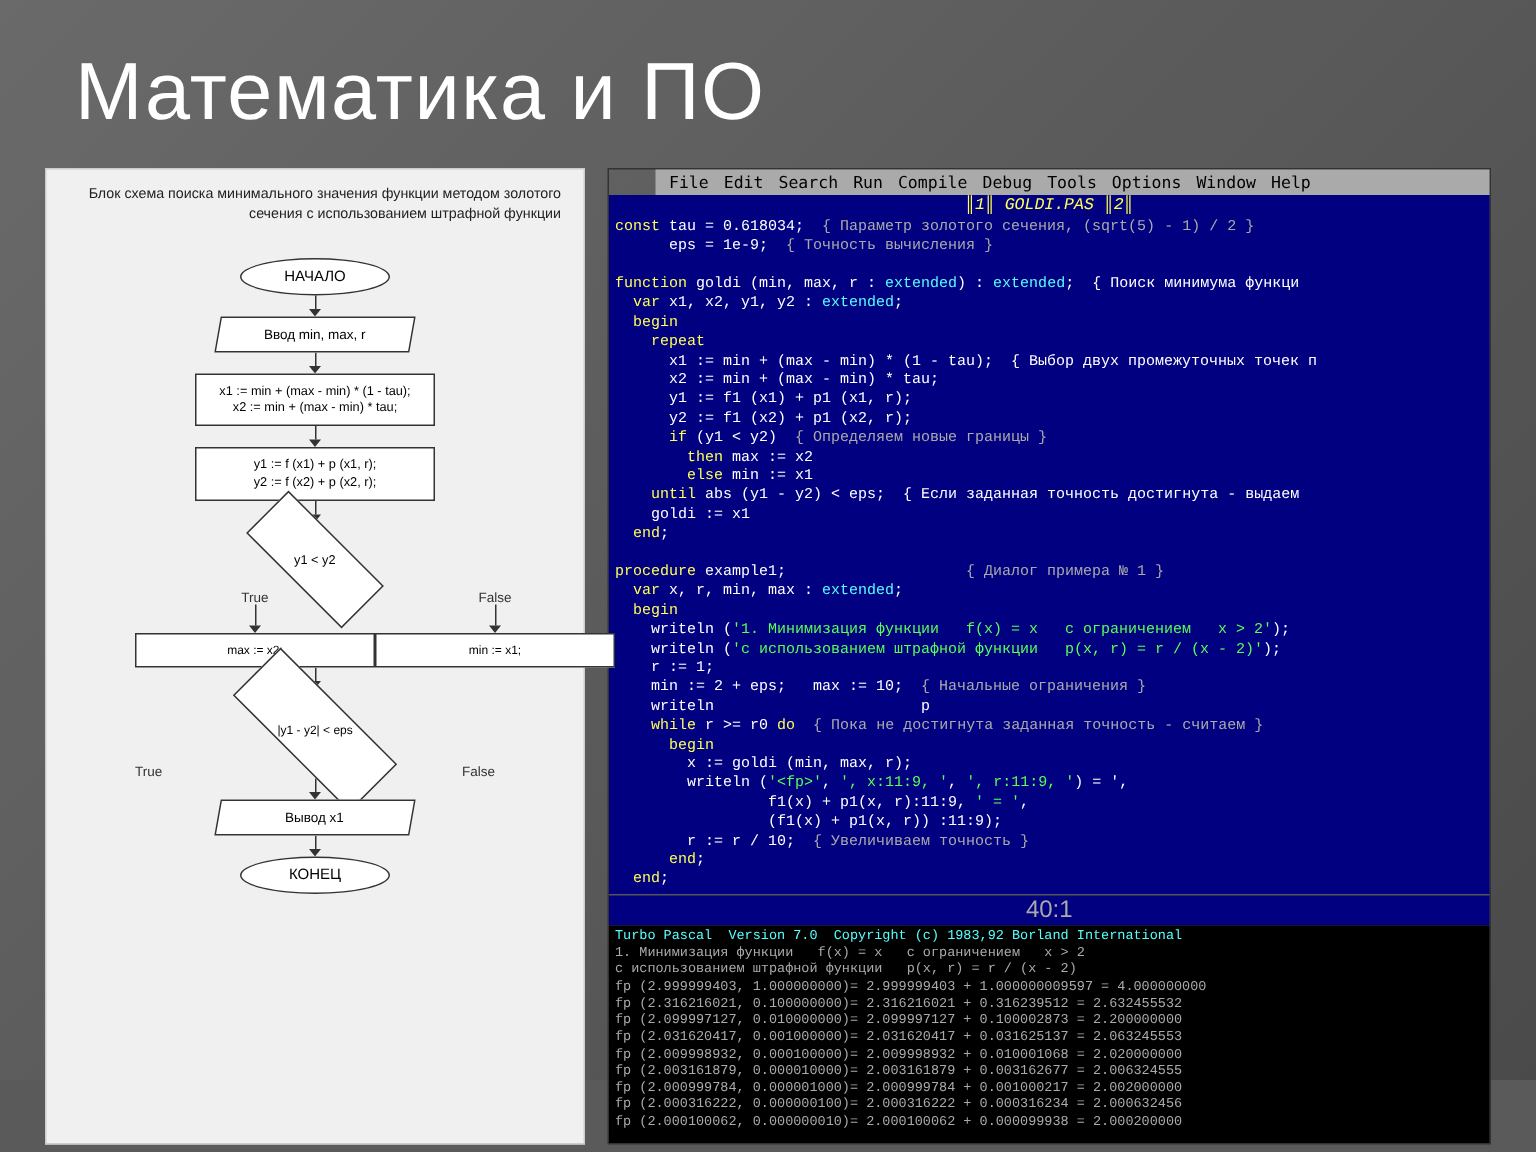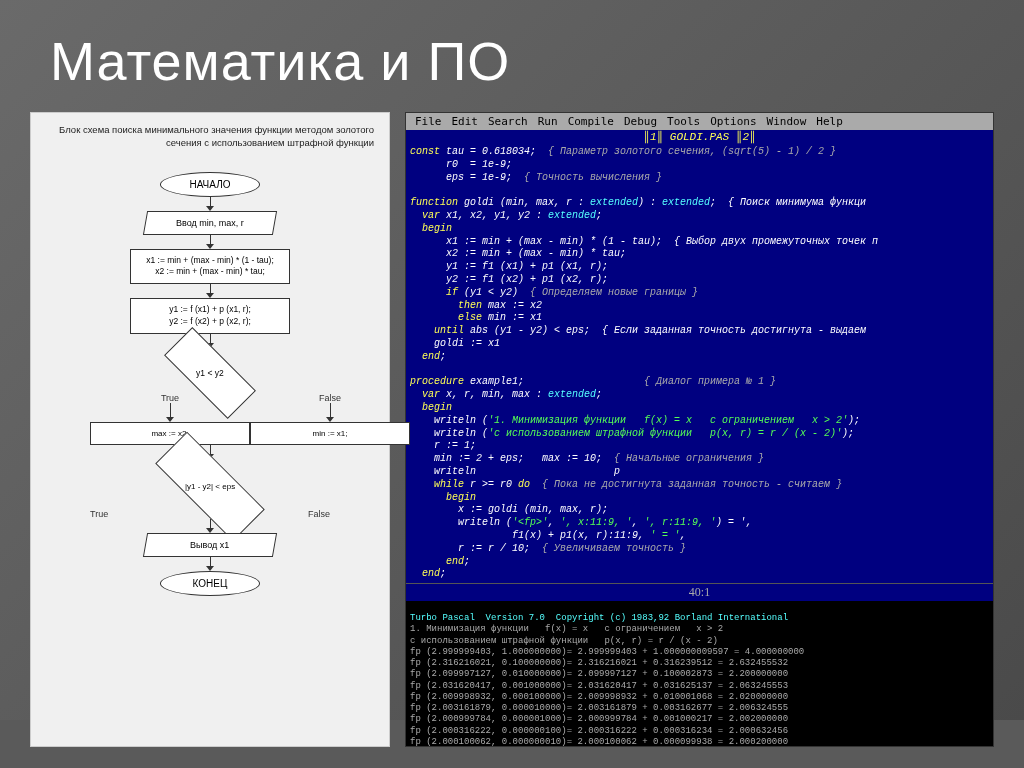--- a/index.html
+++ b/index.html
@@ -146,20 +146,21 @@
     }
     .code-menubar {
       background: #aaaaaa;
       display: flex;
       gap: 0;
       padding: 1px 4px;
       font-size: 11px;
       color: #000;
       font-family: monospace;
       align-items: flex-start;
+      margin-left: 31px;
     }
     .code-menubar span {
       padding: 1px 5px;
       cursor: pointer;
     }
     .code-titlebar {
       background: #000080;
       color: #ffff55;
       font-family: 'Courier New', monospace;
       font-size: 11px;
@@ -169,36 +170,35 @@
     }
     .code-editor {
       background: #000080;
       flex: 1;
       font-family: 'Courier New', monospace;
       font-size: 10px;
       color: #ffffff;
       padding: 2px 4px;
       overflow: hidden;
       line-height: 1.28;
-      font-style: italic;
     }
     .code-line {
       white-space: pre;
       display: block;
     }
     .c-white { color: #ffffff; }
     .c-yellow { color: #ffff55; }
     .c-cyan { color: #55ffff; }
     .c-green { color: #55ff55; }
     .c-gray { color: #aaaaaa; }
     .code-statusbar {
       background: #000080;
       color: #aaaaaa;
-      font-family: Liberation Serif, serif;
-      font-size: 12px;
+      font-family: Liberation Sans, sans-serif;
+      font-size: 16px;
       padding: 1px 4px;
       text-align: center;
       border-top: 1px solid #555;
     }
     .code-output {
       background: #000000;
       color: #aaaaaa;
       font-family: 'Courier New', monospace;
       font-size: 9px;
       padding: 2px 4px;
@@ -319,26 +319,26 @@
         <span>Window</span>
         <span>Help</span>
       </div>
       <div class="code-titlebar">
         <span>║1║</span>
         <span>GOLDI.PAS</span>
         <span> ║<span>2</span>║</span>
       </div>
       <div class="code-editor" id="code-editor-body">
           <span class="code-line c-white"><span class="c-yellow">const</span> tau = 0.618034;  <span class="c-gray">{ Параметр золотого сечения, (sqrt(5) - 1) / 2 }</span></span>
-          <span class="code-line c-white">      r0  = 1e-9;</span>
           <span class="code-line c-white">      eps = 1e-9;  <span class="c-gray">{ Точность вычисления }</span></span>
           <span class="code-line c-white">&nbsp;</span>
           <span class="code-line c-white"><span class="c-yellow">function</span> goldi (min, max, r : <span class="c-cyan">extended</span>) : <span class="c-cyan">extended</span>;  { Поиск минимума функци</span>
           <span class="code-line c-white">  <span class="c-yellow">var</span> x1, x2, y1, y2 : <span class="c-cyan">extended</span>;</span>
           <span class="code-line c-white">  <span class="c-yellow">begin</span></span>
+          <span class="code-line c-white">    <span class="c-yellow">repeat</span></span>
           <span class="code-line c-white">      x1 := min + (max - min) * (1 - tau);  { Выбор двух промежуточных точек п</span>
           <span class="code-line c-white">      x2 := min + (max - min) * tau;</span>
           <span class="code-line c-white">      y1 := f1 (x1) + p1 (x1, r);</span>
           <span class="code-line c-white">      y2 := f1 (x2) + p1 (x2, r);</span>
           <span class="code-line c-white">      <span class="c-yellow">if</span> (y1 &lt; y2)  <span class="c-gray">{ Определяем новые границы }</span></span>
           <span class="code-line c-white">        <span class="c-yellow">then</span> max := x2</span>
           <span class="code-line c-white">        <span class="c-yellow">else</span> min := x1</span>
           <span class="code-line c-white">    <span class="c-yellow">until</span> abs (y1 - y2) &lt; eps;  { Если заданная точность достигнута - выдаем</span>
           <span class="code-line c-white">    goldi := x1</span>
           <span class="code-line c-white">  <span class="c-yellow">end</span>;</span>
@@ -349,29 +349,30 @@
           <span class="code-line c-white">    writeln (<span class="c-green">'1. Минимизация функции   f(x) = x   с ограничением   x &gt; 2'</span>);</span>
           <span class="code-line c-white">    writeln (<span class="c-green">'с использованием штрафной функции   p(x, r) = r / (x - 2)'</span>);</span>
           <span class="code-line c-white">    r := 1;</span>
           <span class="code-line c-white">    min := 2 + eps;   max := 10;  <span class="c-gray">{ Начальные ограничения }</span></span>
           <span class="code-line c-white">    writeln                       p</span>
           <span class="code-line c-white">    <span class="c-yellow">while</span> r &gt;= r0 <span class="c-yellow">do</span>  <span class="c-gray">{ Пока не достигнута заданная точность - считаем }</span></span>
           <span class="code-line c-white">      <span class="c-yellow">begin</span></span>
           <span class="code-line c-white">        x := goldi (min, max, r);</span>
           <span class="code-line c-white">        writeln (<span class="c-green">'&lt;fp&gt;'</span>, <span class="c-green">', x:11:9, '</span>, <span class="c-green">', r:11:9, '</span>) = ',</span>
           <span class="code-line c-white">                 f1(x) + p1(x, r):11:9, <span class="c-green">' = '</span>,</span>
+          <span class="code-line c-white">                 (f1(x) + p1(x, r)) :11:9);</span>
           <span class="code-line c-white">        r := r / 10;  <span class="c-gray">{ Увеличиваем точность }</span></span>
           <span class="code-line c-white">      <span class="c-yellow">end</span>;</span>
           <span class="code-line c-white">  <span class="c-yellow">end</span>;</span>
         </div>
       <div class="code-statusbar">
         <span>40:1</span>
       </div>
       <div class="code-output" id="code-output-body">
-          <span class="output-line" style="color: rgb(85, 255, 255); margin-top: 10px;">Turbo Pascal  Version 7.0  Copyright (c) 1983,92 Borland International</span>
+          <span class="output-line" style="color: rgb(85, 255, 255);">Turbo Pascal  Version 7.0  Copyright (c) 1983,92 Borland International</span>
           <span class="output-line">1. Минимизация функции   f(x) = x   с ограничением   x &gt; 2</span>
           <span class="output-line">с использованием штрафной функции   p(x, r) = r / (x - 2)</span>
           <span class="output-line">fp (2.999999403, 1.000000000)= 2.999999403 + 1.000000009597 = 4.000000000</span>
           <span class="output-line">fp (2.316216021, 0.100000000)= 2.316216021 + 0.316239512 = 2.632455532</span>
           <span class="output-line">fp (2.099997127, 0.010000000)= 2.099997127 + 0.100002873 = 2.200000000</span>
           <span class="output-line">fp (2.031620417, 0.001000000)= 2.031620417 + 0.031625137 = 2.063245553</span>
           <span class="output-line">fp (2.009998932, 0.000100000)= 2.009998932 + 0.010001068 = 2.020000000</span>
           <span class="output-line">fp (2.003161879, 0.000010000)= 2.003161879 + 0.003162677 = 2.006324555</span>
           <span class="output-line">fp (2.000999784, 0.000001000)= 2.000999784 + 0.001000217 = 2.002000000</span>
           <span class="output-line">fp (2.000316222, 0.000000100)= 2.000316222 + 0.000316234 = 2.000632456</span>

